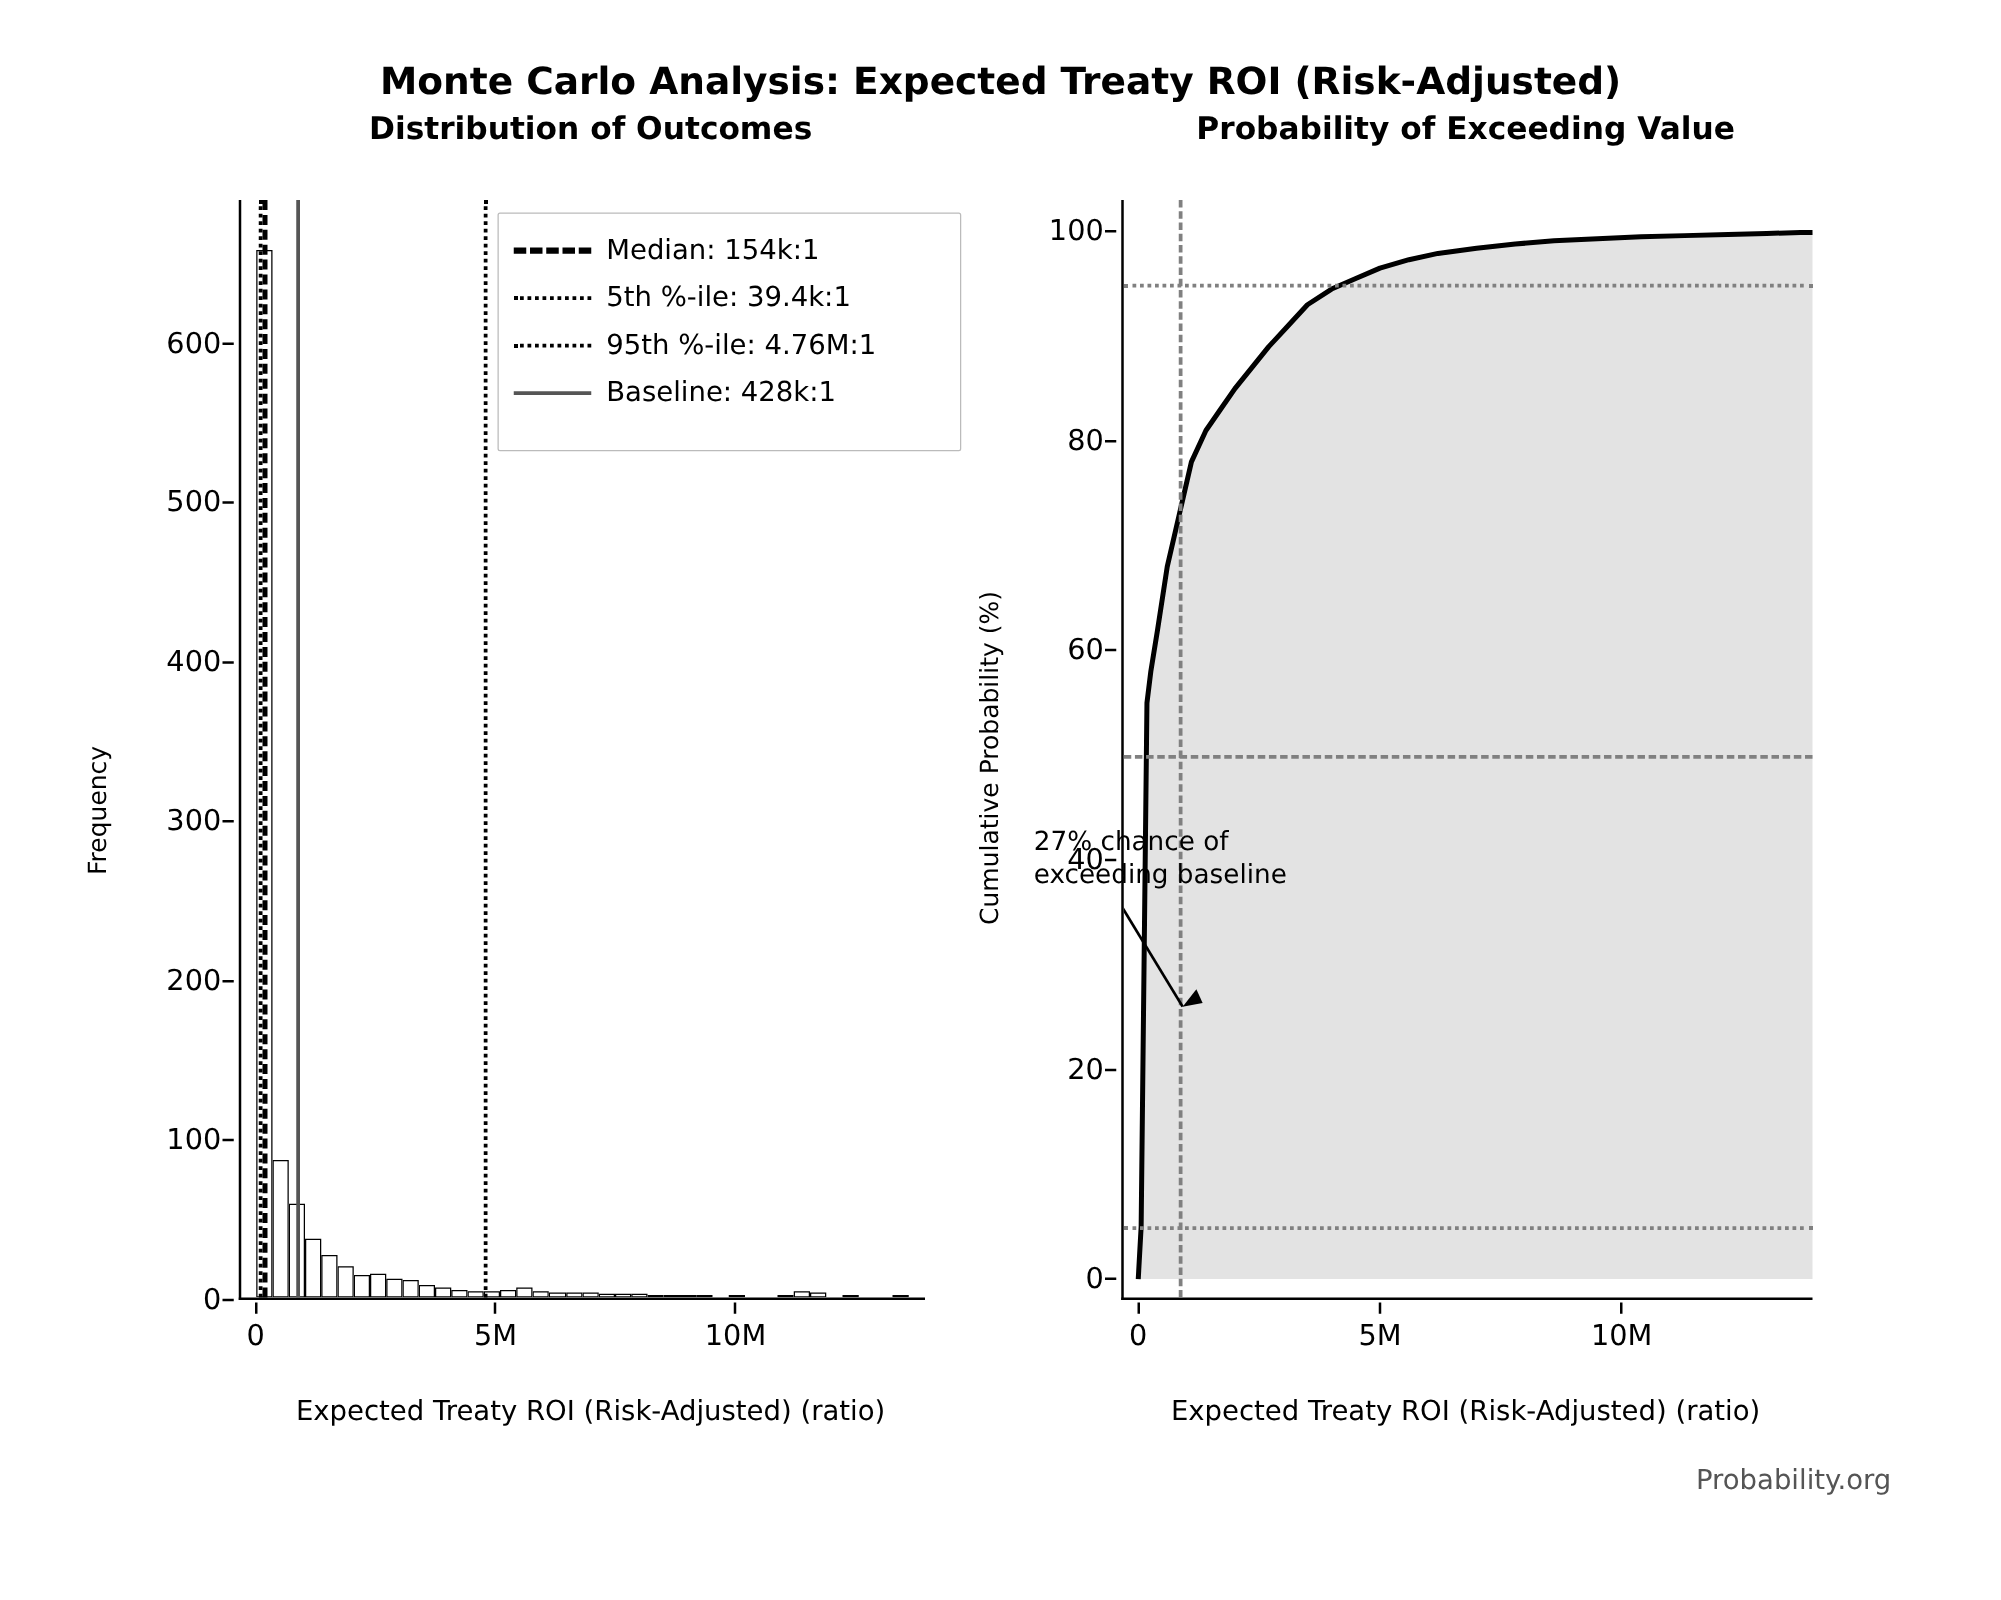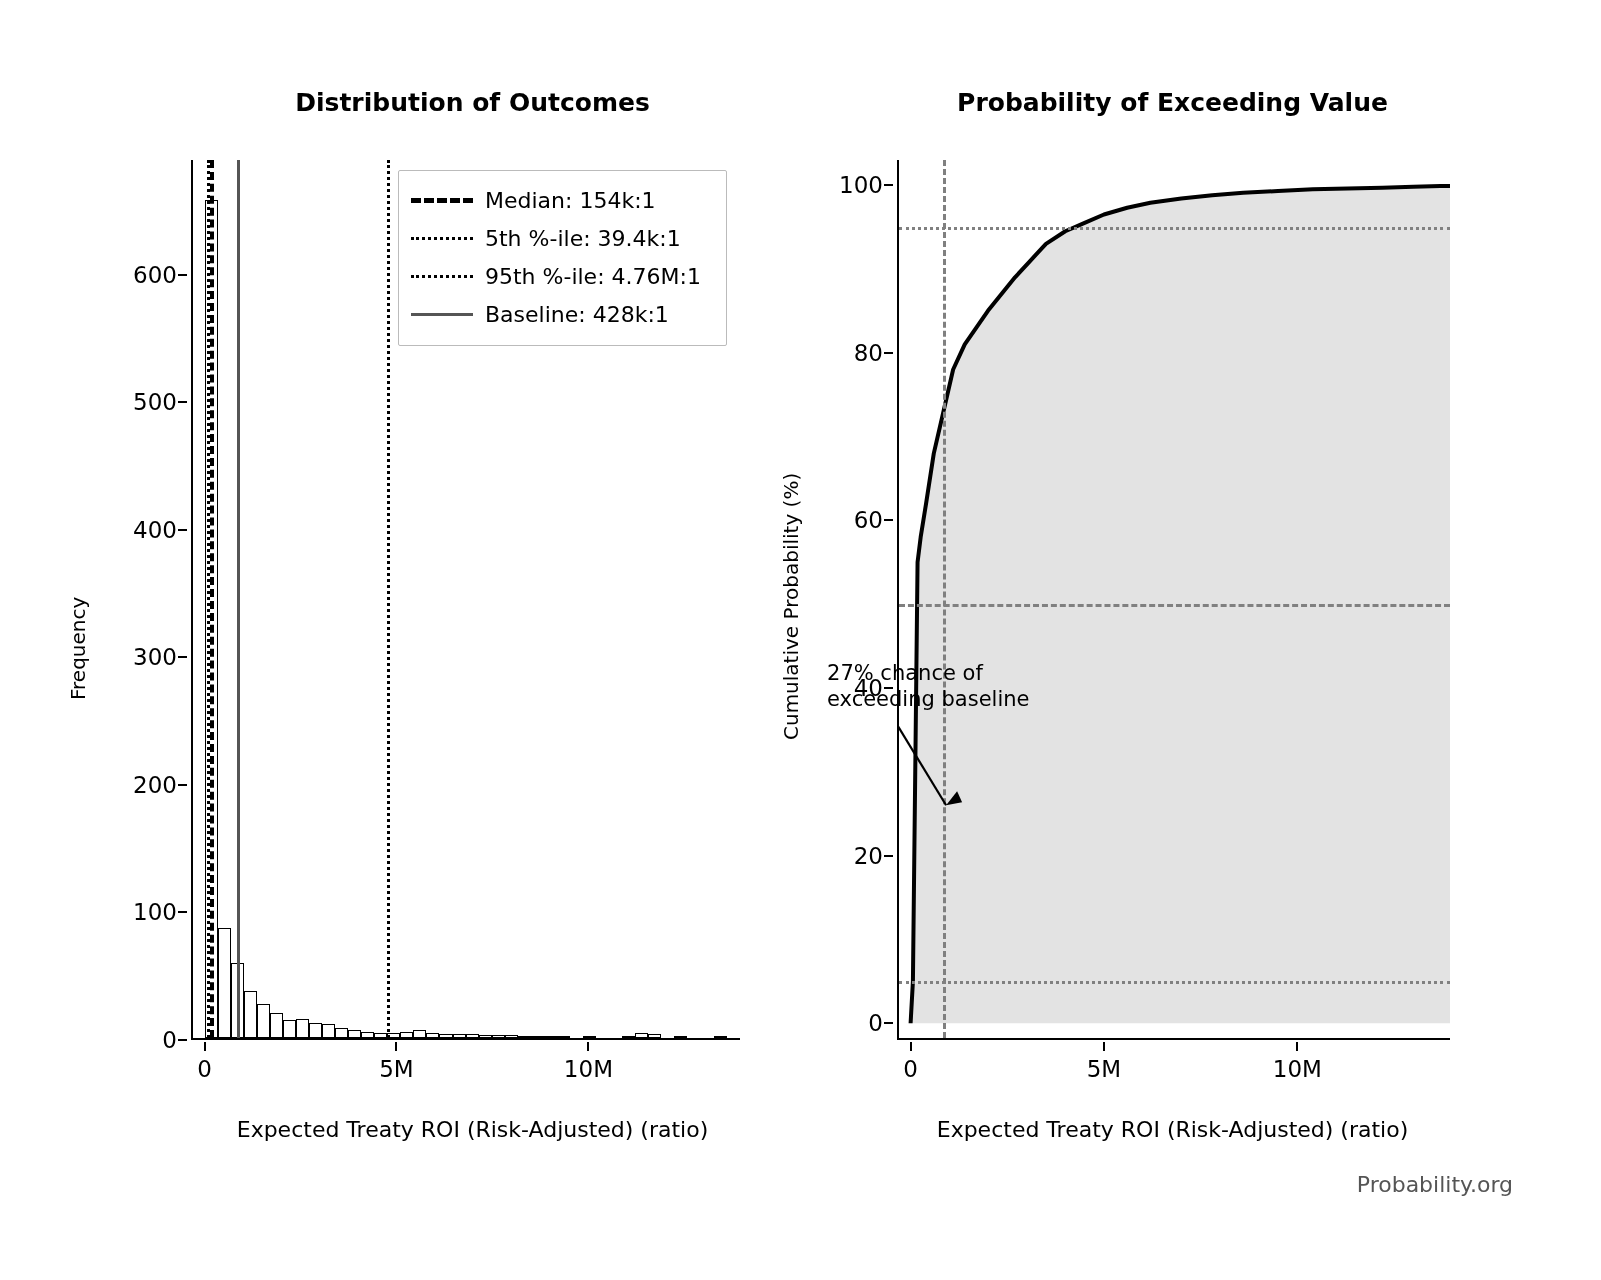--- a/index.html
+++ b/index.html
@@ -156,25 +156,25 @@
   }
   .vline.dashed { border-left: 4px dashed #000000; }
   .vline.dotted { border-left: 3px dotted #000000; }
   .vline.solid  { border-left: 3px solid #555555; }
 
   
   .legend {
     position: absolute;
     left: 398px;
     top: 170px;
-    width: 329px;
+    width: 371px;
     background: #ffffff;
     border: 1px solid #bbbbbb;
     border-radius: 2px;
-    padding: 10px 12px 12px 12px;
+    padding: 10px 12px 27px 12px;
     box-sizing: border-box;
   }
   .legend-row {
     display: flex;
     align-items: center;
     height: 38px;
   }
   .legend-swatch {
     width: 62px;
     height: 0;
@@ -203,20 +203,21 @@
     font-size: 21px;
     line-height: 1.25;
     white-space: pre-line;
   }
 </style>
 </head>
 <body>
 
 <div id="figure">
 
+  <div class="suptitle">Monte Carlo Analysis: Expected Treaty ROI (Risk-Adjusted)</div>
 
   <div class="panel-title" id="title-left">Distribution of Outcomes</div>
   <div class="panel-title" id="title-right">Probability of Exceeding Value</div>
 
   <div class="ylabel" id="ylabel-left">Frequency</div>
   <div class="ylabel" id="ylabel-right">Cumulative Probability (%)</div>
 
   <div class="axis-label-x" id="xlabel-left">Expected Treaty ROI (Risk-Adjusted) (ratio)</div>
   <div class="axis-label-x" id="xlabel-right">Expected Treaty ROI (Risk-Adjusted) (ratio)</div>
 

